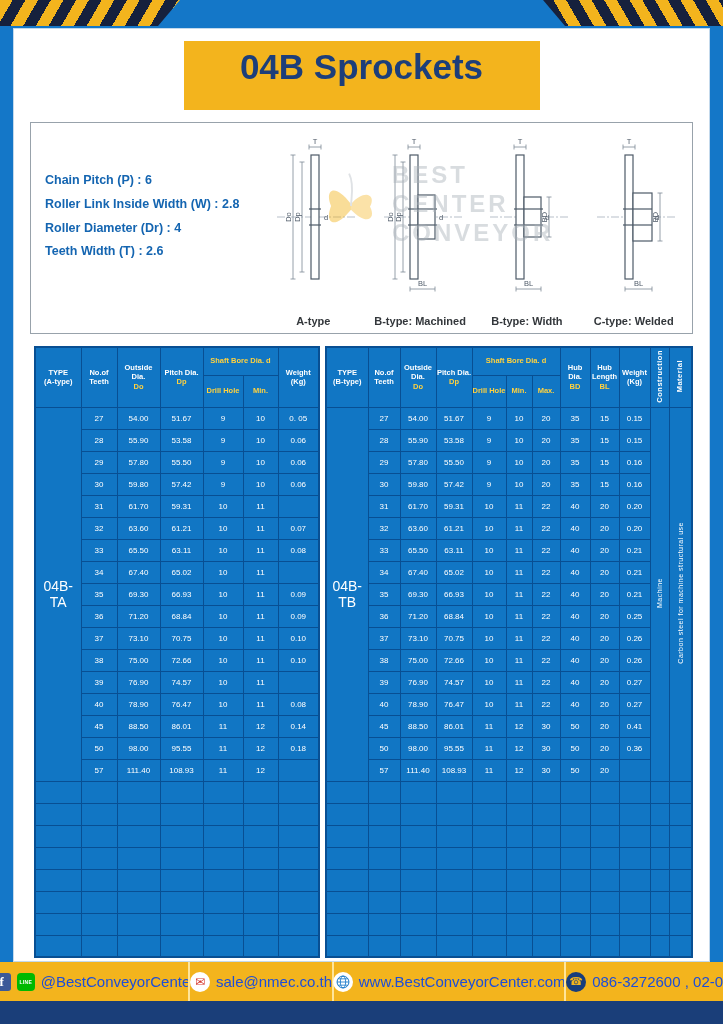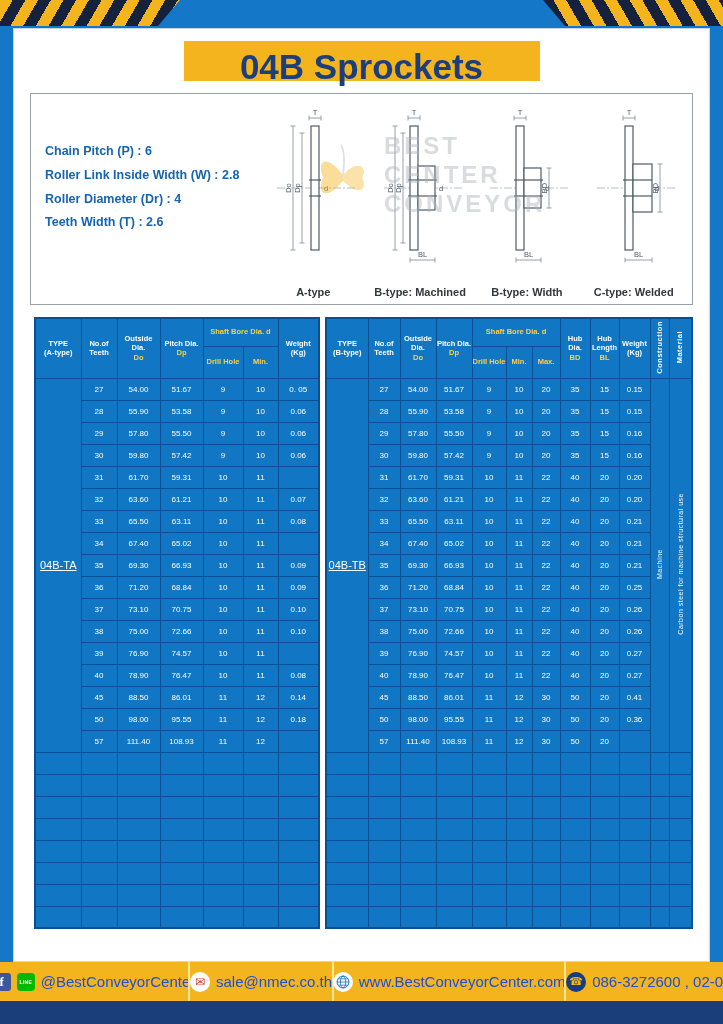--- a/index.html
+++ b/index.html
@@ -23,21 +23,21 @@
     right: 0;
     background: repeating-linear-gradient(60deg, #f3b41d 0 11px, #16213d 11px 22px);
     clip-path: polygon(0 0, 100% 0, 100% 100%, 22px 100%);
   }
   
   .card {
     position: absolute; left: 13px; right: 13px; top: 28px; bottom: 62px;
     background: #fff; border: 1px solid #c3d9ec; padding-top: 10px;
   }
   .title-banner {
-    width: 356px; height: 40px; margin: 2px auto 12px;
+    width: 356px; height: 69px; margin: 2px auto 12px;
     background: #f3b41d; color: #1c3e7a;
     font-weight: bold; font-size: 35px; text-align: center; line-height: 52px;
   }
   
   .spec-box {
     margin: 0 16px 12px; border: 1px solid #98a2ab; height: 212px;
     display: flex; position: relative; overflow: hidden;
   }
   .spec-lines {
     width: 228px; padding: 46px 0 0 14px;
@@ -48,40 +48,40 @@
     flex: 1; display: flex; align-items: flex-end; justify-content: space-evenly;
     padding: 4px 4px 6px 0; position: relative; z-index: 2;
   }
   .figure { display: flex; flex-direction: column; align-items: center; }
   .figure .caption { font-size: 11px; font-weight: 600; color: #33373b; margin-top: 18px; }
   .dln { stroke: #4e5a68; stroke-width: 1.2; fill: #fff; }
   .dim { stroke: #7c8894; stroke-width: 0.8; fill: none; }
   .cl  { stroke: #9aa5b1; stroke-width: 0.7; stroke-dasharray: 8 2 2 2; }
   .dtx { font-size: 7.5px; fill: #4e5a68; }
   .watermark {
-    position: absolute; left: 283px; top: 38px; z-index: 3;
+    position: absolute; left: 291px; top: 38px; z-index: 3;
     display: flex; align-items: center; gap: 12px;
     opacity: 0.45; pointer-events: none;
   }
   .wm-text { color: #aab2ba; font-weight: bold; font-size: 24px; letter-spacing: 3px; line-height: 1.2; }
   
   .tables { display: flex; gap: 5px; padding: 0 20px; }
   table { border-collapse: collapse; table-layout: fixed; border: 2px solid #084f93; }
   #tblA { width: 284px; }
   #tblB { width: 366px; }
   th, td {
     border: 1px solid #084f93; background: #1176c4; color: #fff;
     text-align: center; vertical-align: middle; overflow: hidden;
   }
   th { font-size: 7.5px; font-weight: bold; padding: 1px 0; line-height: 1.3; }
   thead tr:first-child th { height: 28px; }
   thead tr:nth-child(2) th { height: 32px; }
   td { font-size: 8px; height: 22px; padding: 0 1px; }
   .yl { color: #ffd23f; }
-  .type-cell { font-size: 11px; text-decoration: underline; }
+  .type-cell { font-size: 14px; }
   .vert {
     writing-mode: vertical-rl; transform: rotate(180deg);
     white-space: nowrap; font-size: 7px; letter-spacing: 0.5px; display: inline-block;
   }
   th .vert { font-size: 7.5px; }
   
   .footer {
     position: absolute; left: 0; right: 0; bottom: 23px; height: 39px;
     background: #f3b41d; display: flex; align-items: stretch; z-index: 5;
   }

